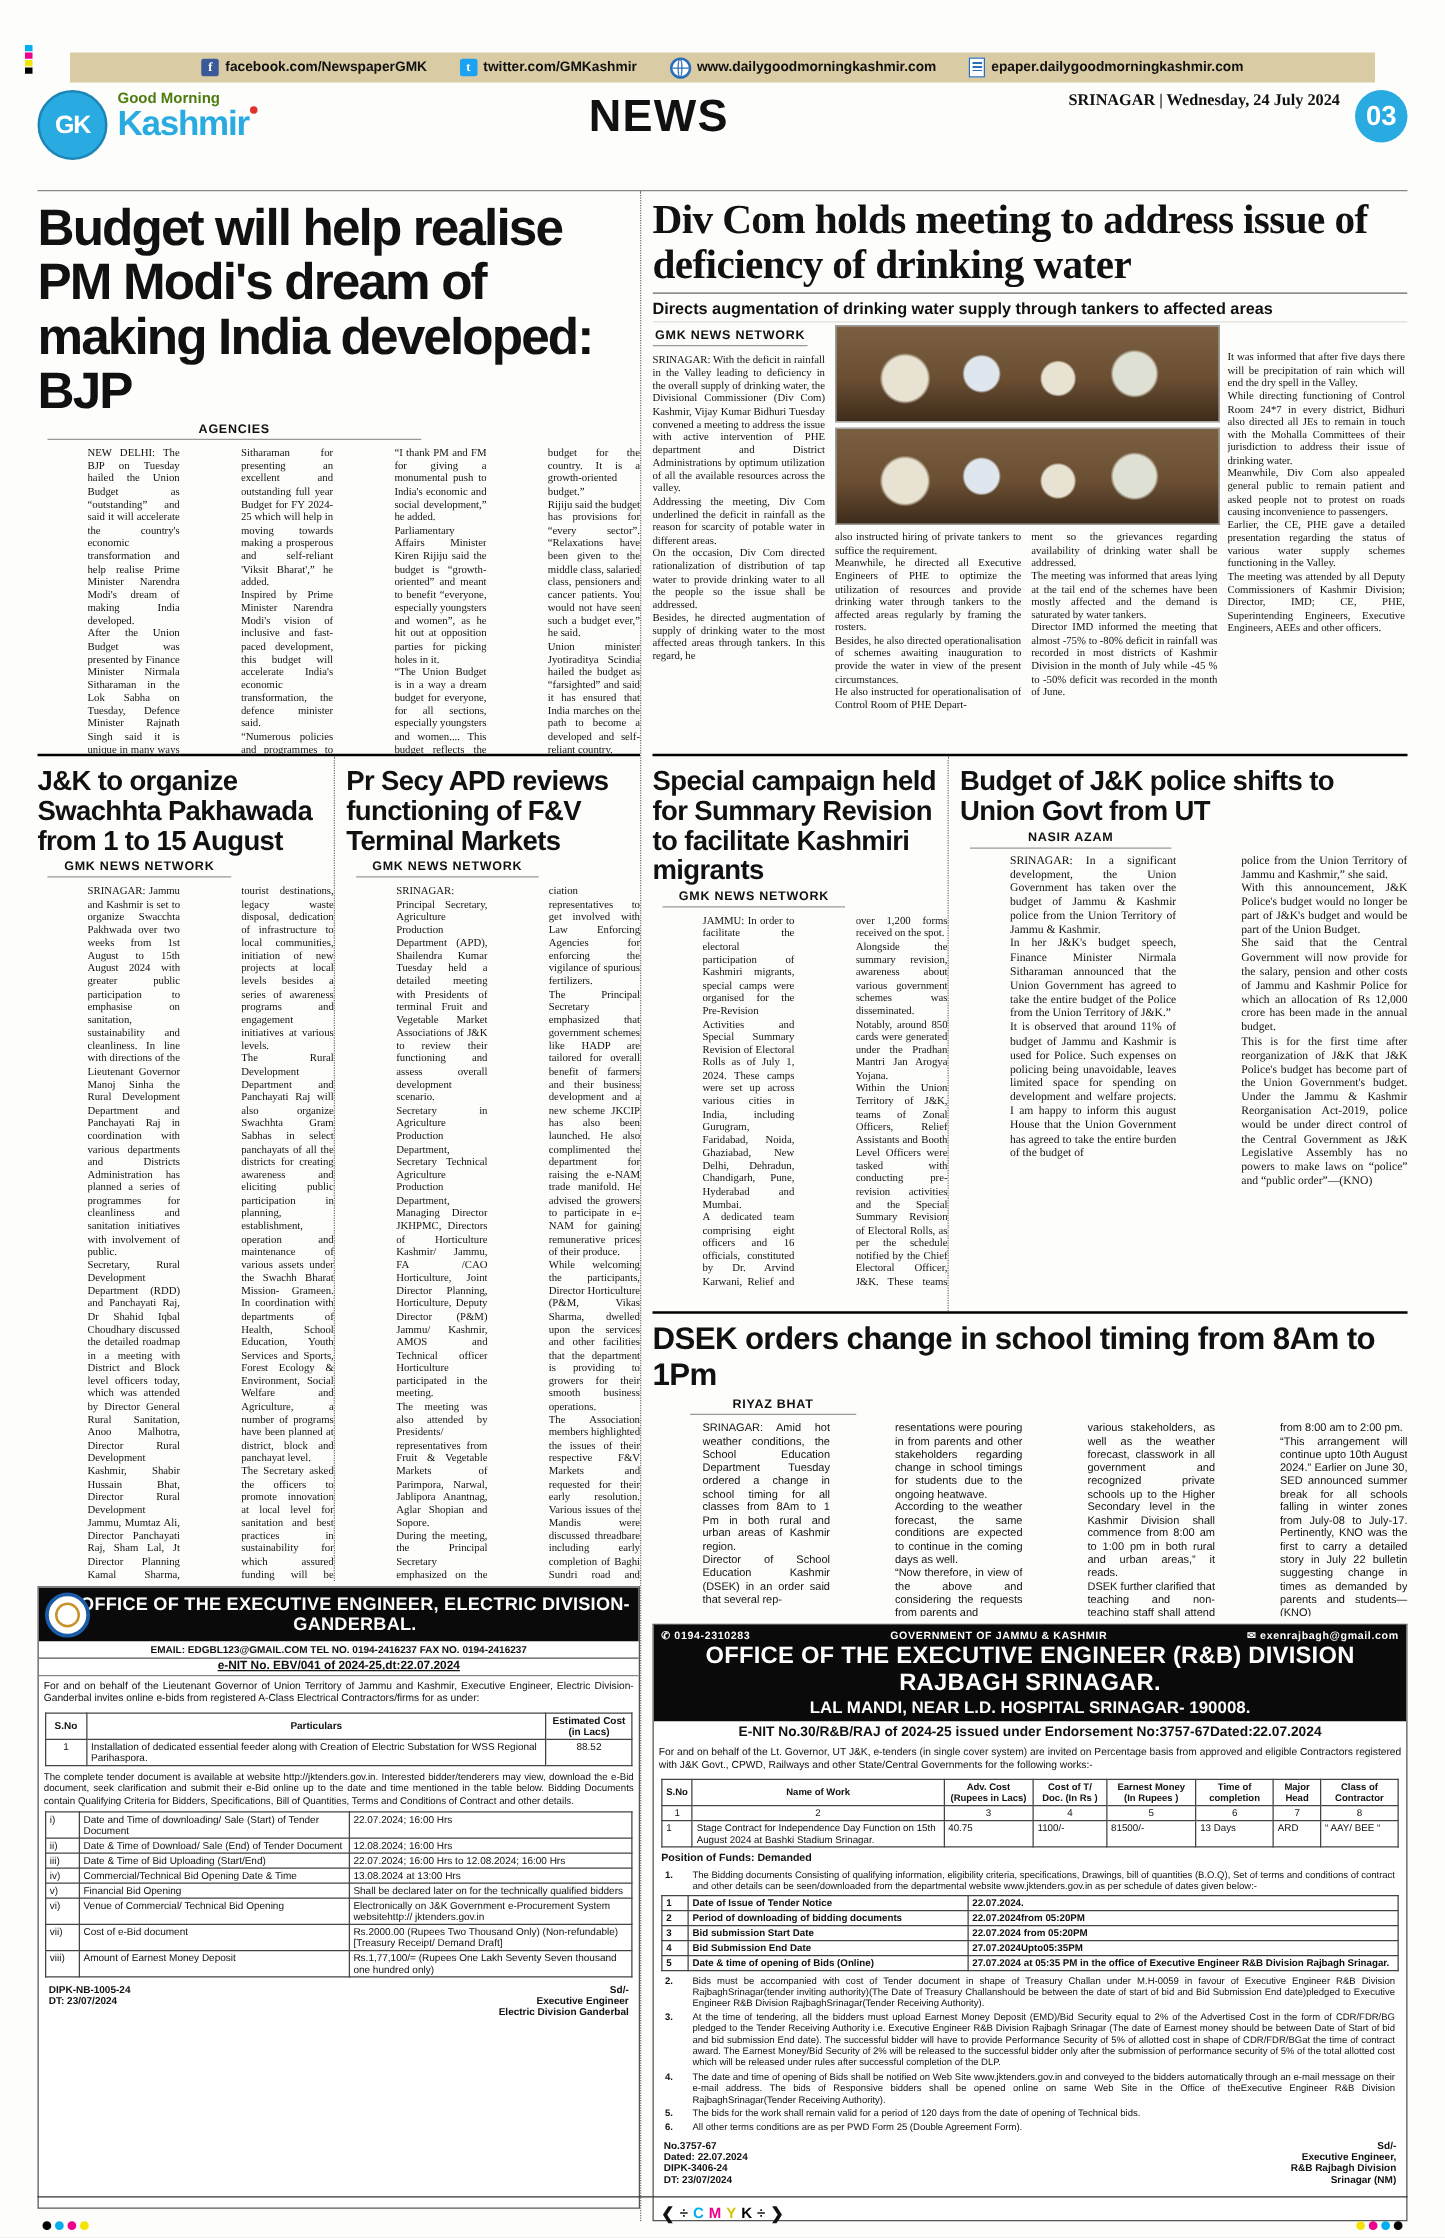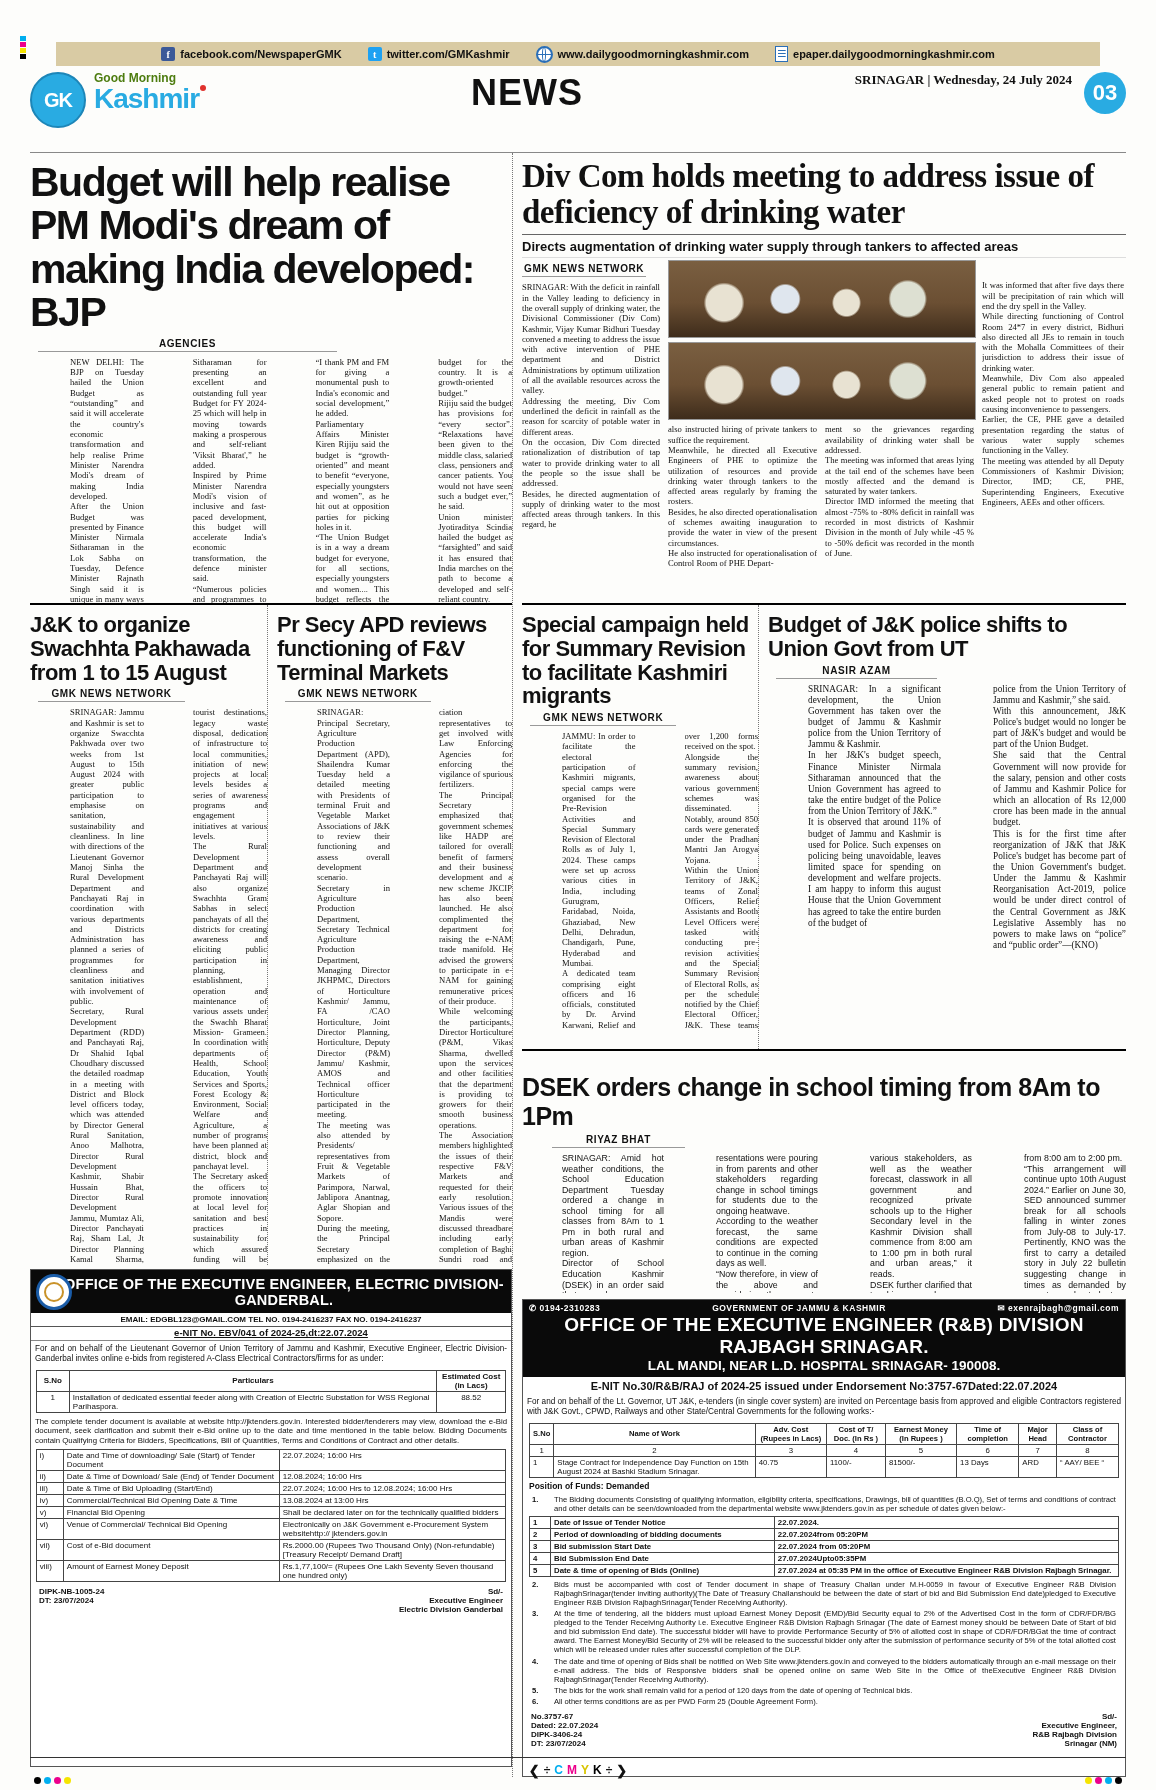--- a/index.html
+++ b/index.html
@@ -67,21 +67,21 @@
   .midrow{display:flex;height:660px;overflow:hidden;}
   .blk{padding-top:6px;box-sizing:border-box;}
   .blk-b{border-left:1px dotted #777;padding-left:9px;}
   .mb-head{font-size:22px;font-weight:800;line-height:1.08;letter-spacing:-0.5px;margin:2px 0 4px 0;}
   .blk .bodytxt{height:562px;}
   .swach{width:237px;} .fv{width:236px;flex:1;}
   .row2r{display:flex;height:446px;border-bottom:2px solid #000;box-sizing:border-box;overflow:hidden;}
   .summ{width:236px;} .pol{flex:1;border-left:1px dotted #777;padding-left:9px;}
   .summ .bodytxt{height:300px;} .pol .bodytxt{height:338px;font-size:9.3px;}
   
-  .dsek{height:242px;box-sizing:border-box;padding-top:20px;overflow:hidden;}
+  .dsek{height:242px;box-sizing:border-box;padding-top:4px;overflow:hidden;}
   .dsek-head{font-size:25px;font-weight:800;letter-spacing:-0.5px;margin:2px 0 3px 0;}
   .dsek .bodytxt{height:168px;font-family:"Liberation Sans",sans-serif;font-size:8.8px;}
   
   .tender{border:1px solid #555;box-sizing:border-box;overflow:hidden;background:#fff;}
   .t-left{height:498px;margin-top:4px;position:relative;}
   .t-right{height:478px;margin-top:6px;}
   .tl-band{background:#0a0a0a;color:#fff;text-align:center;font-weight:800;font-size:14.5px;padding:6px 4px 5px 30px;letter-spacing:0.2px;}
   .emblem{position:absolute;left:5px;top:4px;width:30px;height:30px;border-radius:50%;background:#fff;
           border:3px solid #1a5ca8;box-shadow:inset 0 0 0 3px #d8a im;}
   .emblem:before{content:"";position:absolute;inset:5px;border-radius:50%;border:2px solid #c8922a;}

